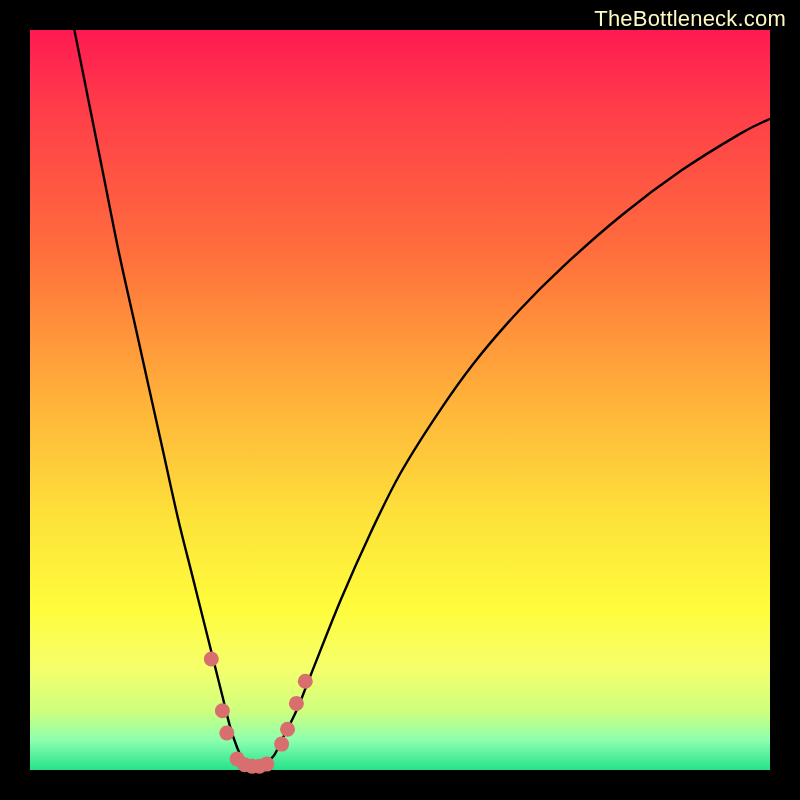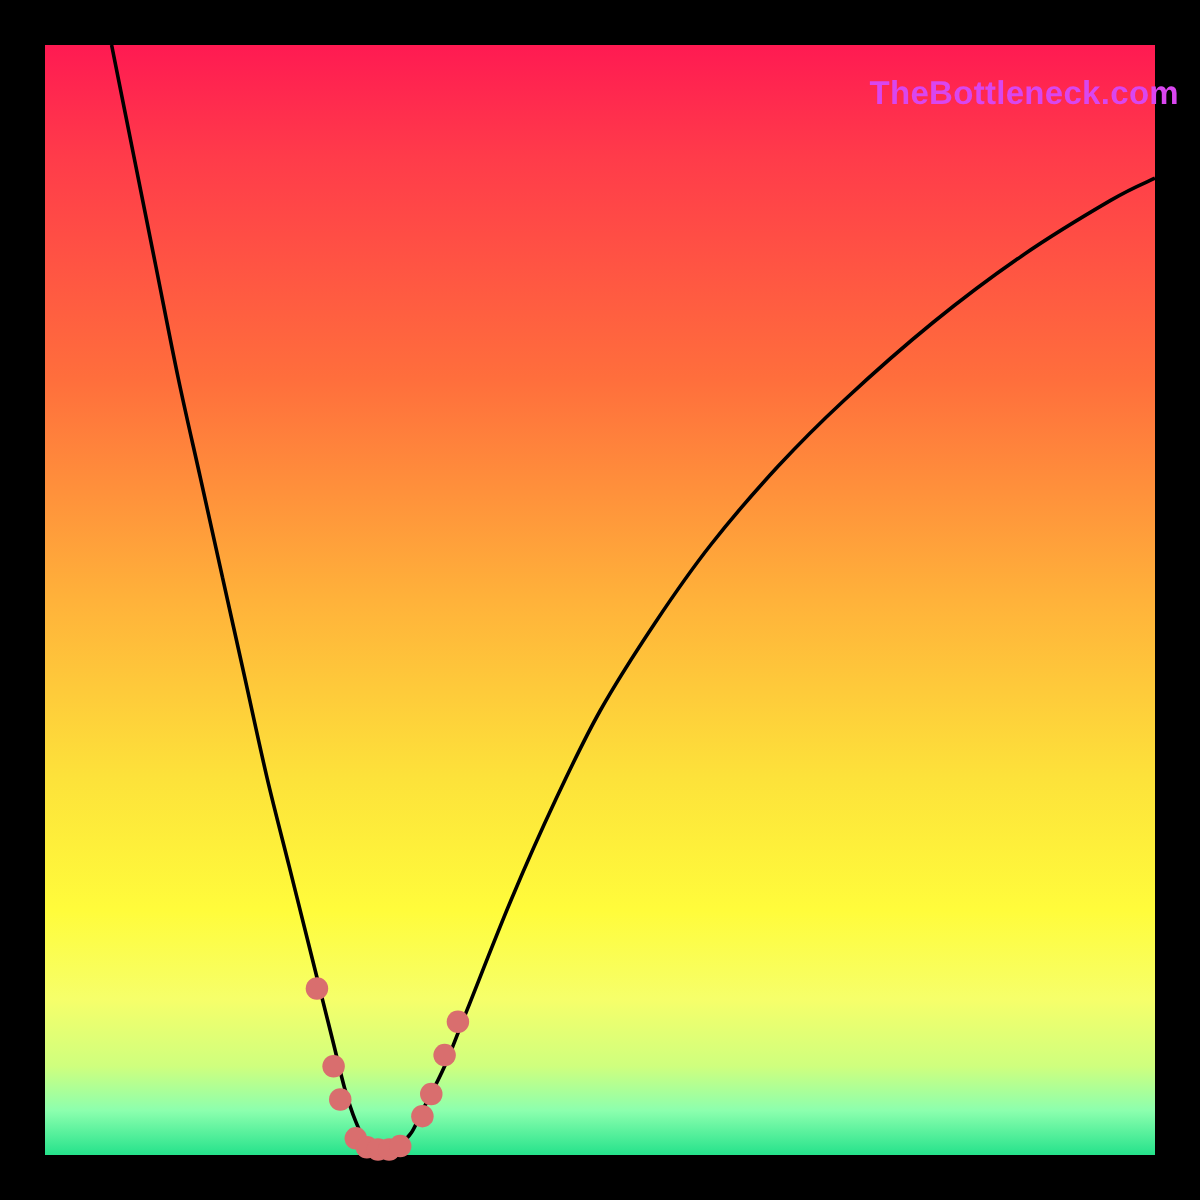--- a/index.html
+++ b/index.html
@@ -37,25 +37,24 @@
       #f6ff6a 86%,
       #cfff7e 92%,
       #8cffae 96%,
       #25e28b 100%
     );
   }
   .watermark {
     position: absolute;
     top: 6px;
     right: 14px;
-    color: #d946ef;
+    color: #fef9c3;
     font-size: 22px;
     letter-spacing: 0.2px;
-    font-weight: 700;
-    margin-top: 43px;
+    font-weight: 400;
   }
   svg.curve {
     position: absolute;
     left: 0;
     top: 0;
     width: 740px;
     height: 740px;
     overflow: visible;
   }
 </style>

